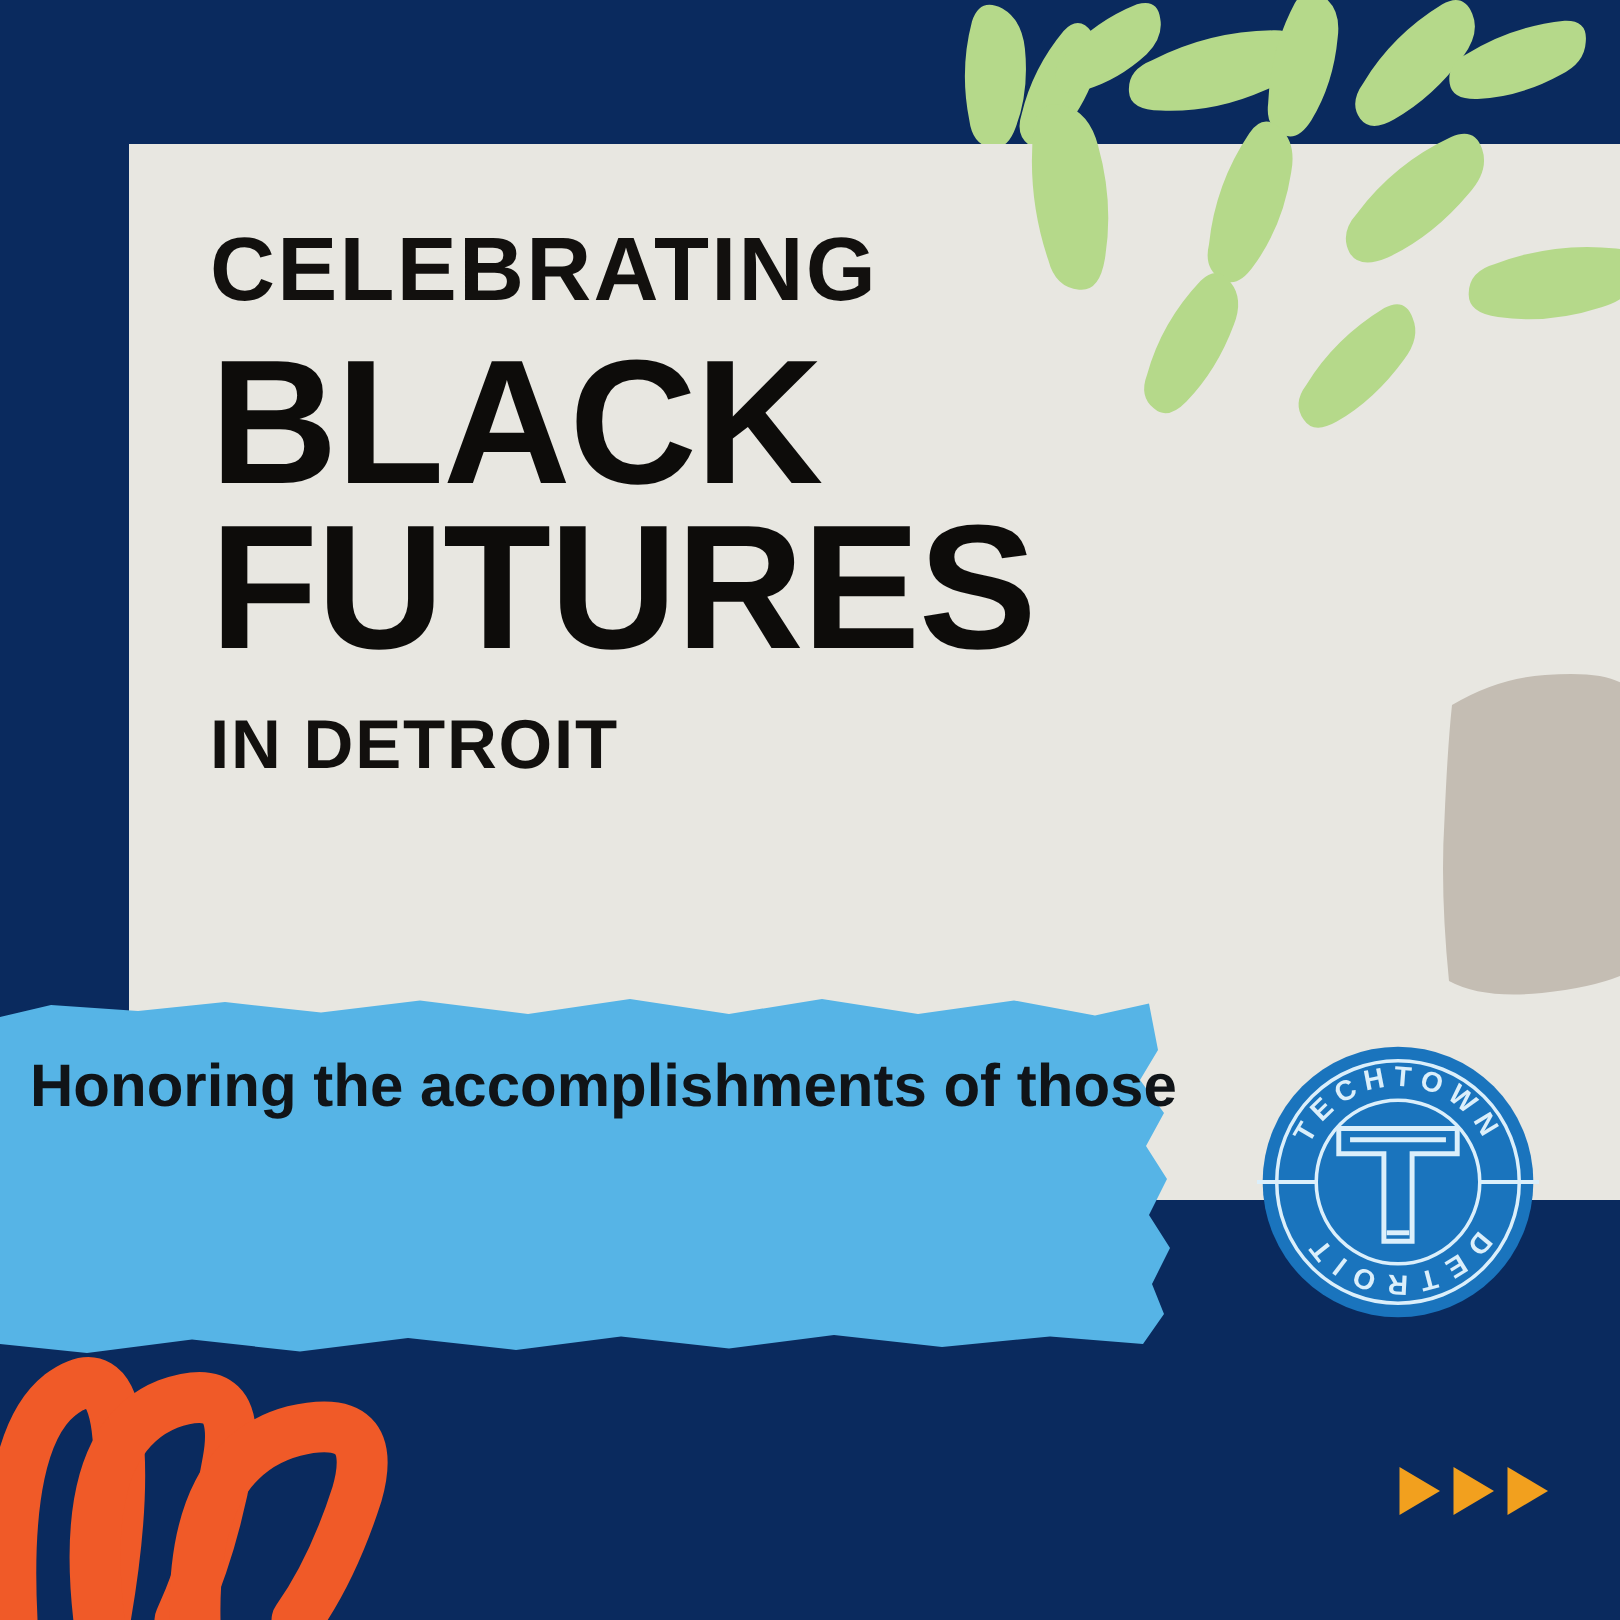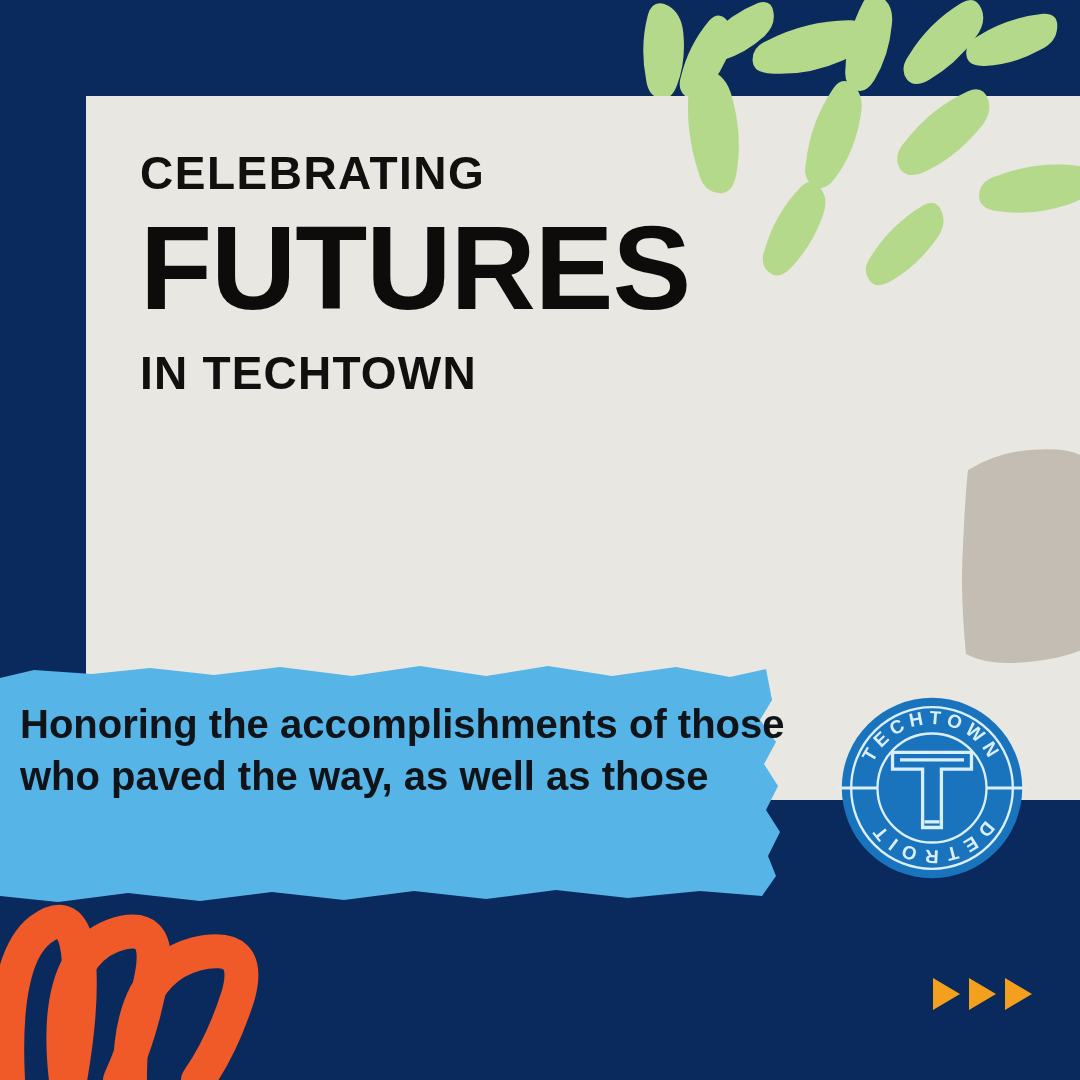--- a/index.html
+++ b/index.html
@@ -37,21 +37,21 @@
   }
 
   
   .headline-block {
     position: absolute;
     left: 140px;
     top: 150px;
     width: 840px;
   }
   .eyebrow {
-    font-size: 46px;
+    font-size: 60px;
     font-weight: 700;
     letter-spacing: 1.5px;
     color: #12100e;
     line-height: 1.0;
     margin: 0 0 18px 0;
     white-space: nowrap;
   }
   .headline-line {
     font-size: 118px;
     font-weight: 800;
@@ -167,40 +167,40 @@
     </g>
 
     <g>
       <path fill="#c4bdb3" d="M968 470 q30 -18 62 -20 q38 -3 52 6 l4 192 q-20 10 -58 14 q-40 4 -62 -8 q-6 -60 -3 -108 q2 -48 5 -76z"></path>
     </g>
   </svg>
 
   <div class="layer layer-text">
     <div class="headline-block">
       <p class="eyebrow">CELEBRATING</p>
+      <p class="headline-line">BLACK</p>
       <p class="headline-line">FUTURES</p>
-      <p class="subline">IN TECHTOWN</p>
+      <p class="subline">IN DETROIT</p>
     </div>
   </div>
 
   <div class="layer layer-banner">
     <div class="banner-wrap">
       <svg class="banner-svg" viewBox="0 0 800 250" preserveAspectRatio="none">
         <path fill="#56b4e6" d="M0 18
                  L34 10 L92 14 L150 8 L214 15 L280 7 L352 16 L420 6
                  L486 16 L548 6 L612 16 L676 7 L730 17 L766 9
                  L772 40 L760 60 L776 82 L764 104 L778 126 L766 150
                  L780 172 L768 196 L776 216 L762 236
                  L700 231 L628 238 L556 230 L486 239 L414 231
                  L344 240 L272 232 L200 241 L128 233 L58 242 L0 236
                  Z"></path>
       </svg>
       <div class="banner-text">
         <span>Honoring the accomplishments of those</span>
-        <span>who paved the way, as well as those</span>
       </div>
     </div>
   </div>
 
   <div class="layer layer-logo">
     <svg class="logo-badge" viewBox="0 0 200 200">
       <defs>
         <path id="arc-top" d="M 100,100 m -68,0 a 68,68 0 1 1 136,0" fill="none"></path>
         <path id="arc-bottom" d="M 100,100 m 66,0 a 66,66 0 1 1 -132,0" fill="none"></path>
       </defs>

